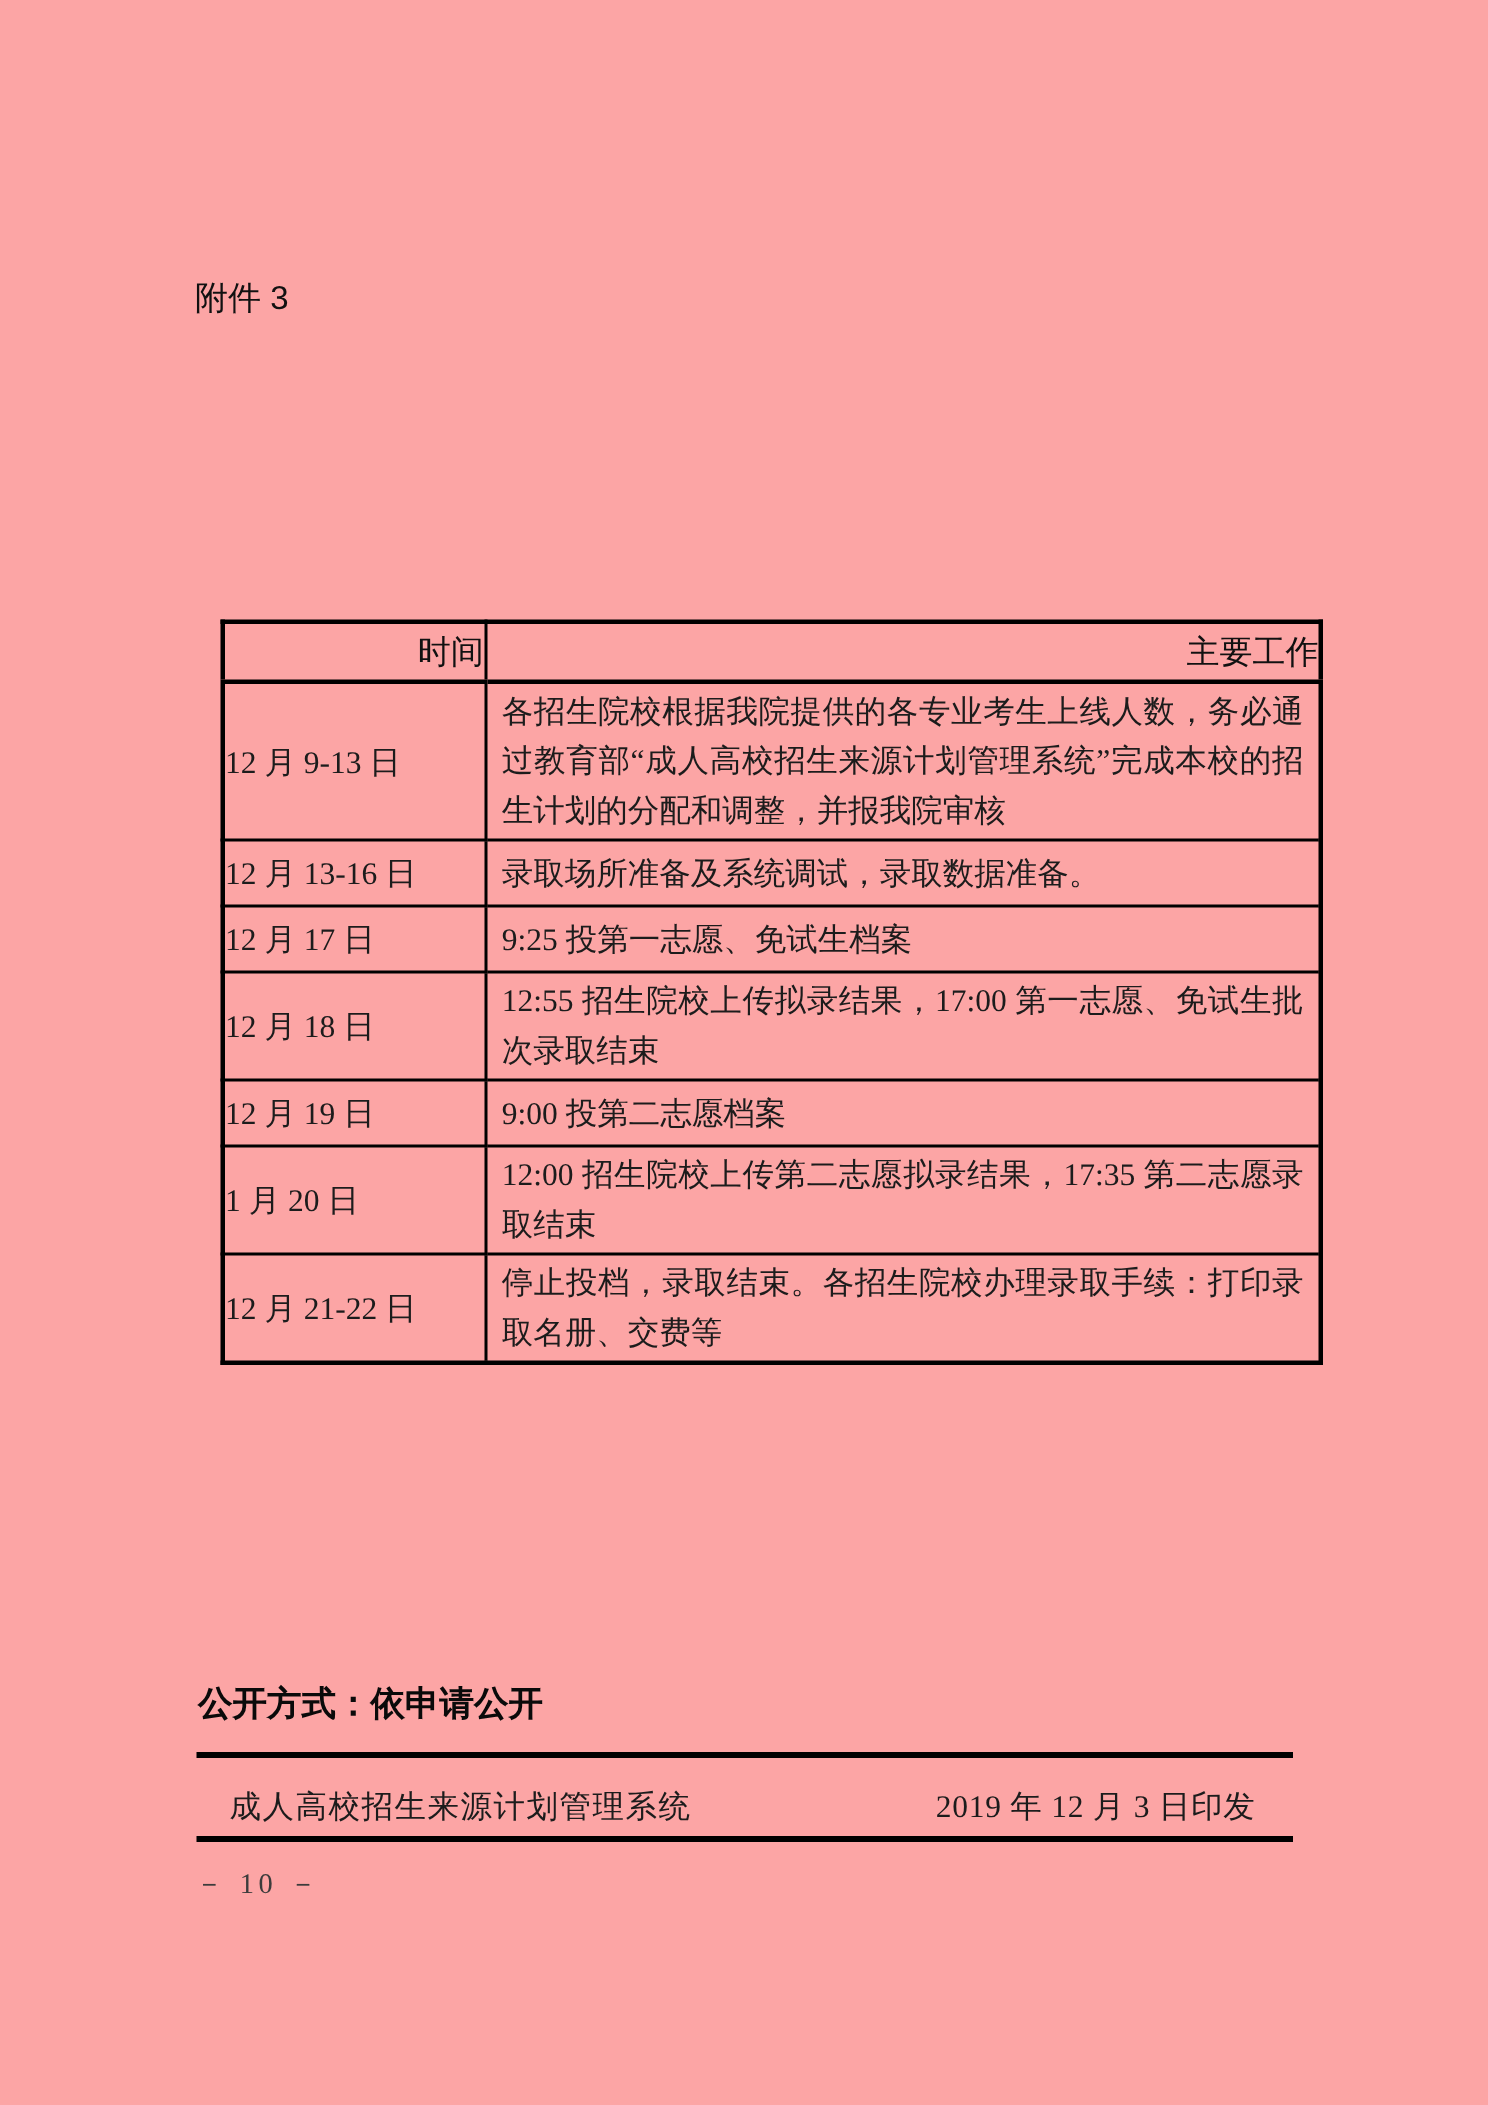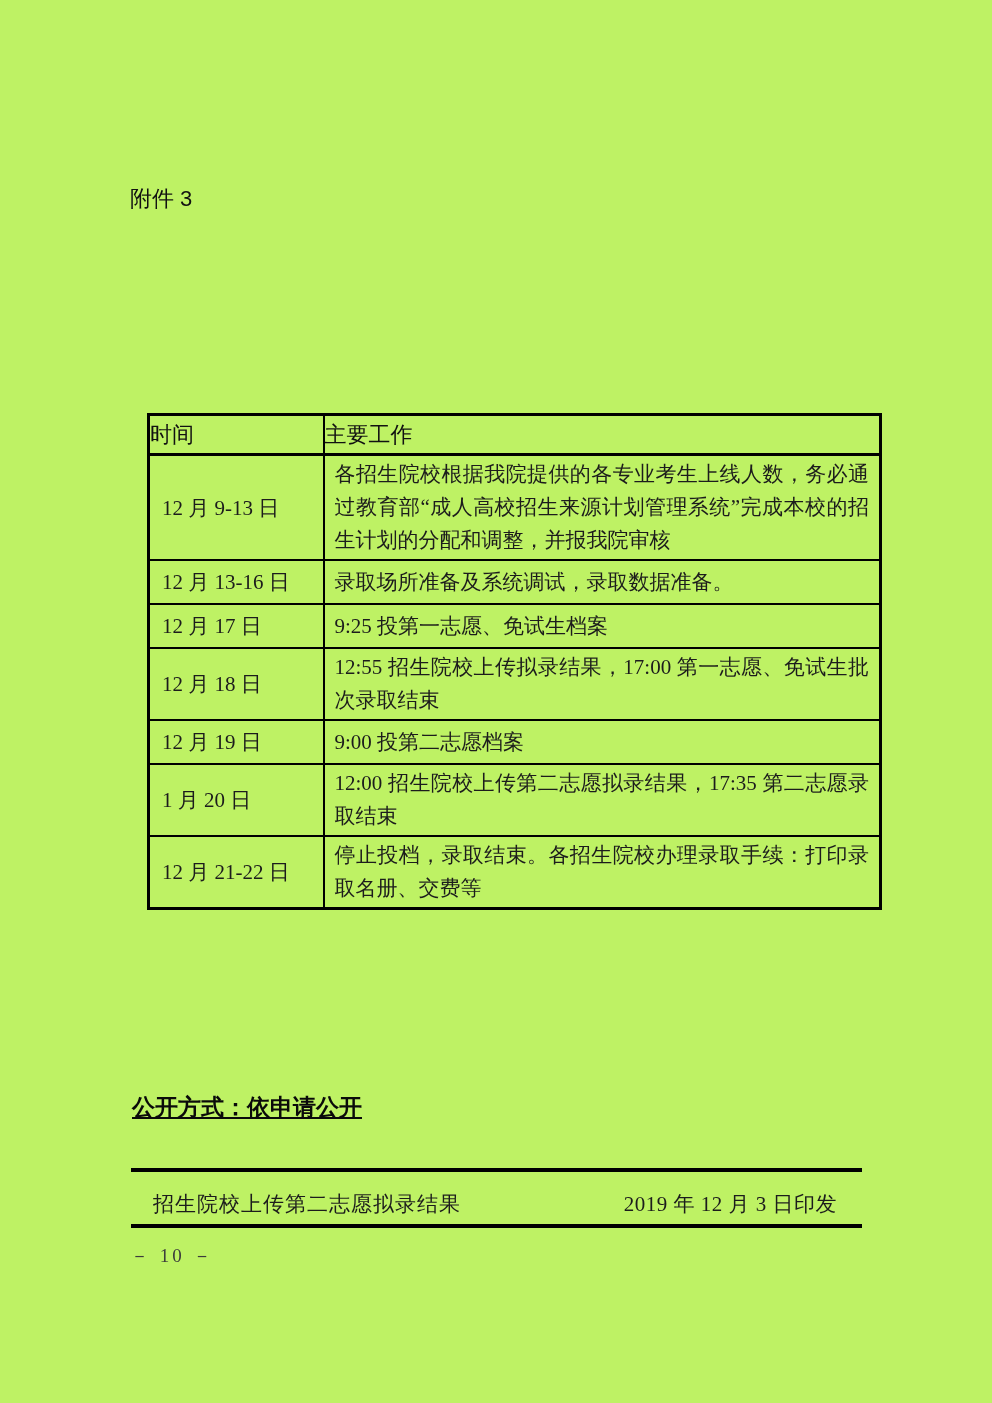--- a/index.html
+++ b/index.html
@@ -7,21 +7,21 @@
   body {
     width: 992px; height: 1403px;
     font-family: "Liberation Serif", "DejaVu Serif", serif;
     color: #000;
     position: relative;
     overflow: hidden;
   }
   .page {
     position: absolute; left: 0; top: 0;
     width: 992px; height: 1403px;
-    background: #bef264;
+    background: #fca5a5;
   }
   .attachment-label {
     position: absolute;
     left: 130px; top: 184px;
     font-family: "Liberation Sans", "DejaVu Sans", sans-serif;
     font-size: 22px;
     color: #111;
   }
   .doc-title {
     position: absolute;
@@ -44,48 +44,47 @@
   table.schedule, table.schedule th, table.schedule td {
     border: 2px solid #000;
   }
   table.schedule { border: 3px solid #000; }
   table.schedule thead th { border-bottom: 3px solid #000; }
   table.schedule th {
     height: 40px;
     font-family: "Liberation Sans", "DejaVu Sans", sans-serif;
     font-weight: normal;
     font-size: 22px;
-    text-align: left;
+    text-align: right;
     vertical-align: middle;
     color: #111;
   }
   table.schedule col.c-time { width: 175px; }
   table.schedule td {
     font-size: 21px;
     color: #1c1c1c;
     vertical-align: middle;
     height: 44px;
   }
   td.time-cell {
-    padding: 2px 6px 2px 12px;
+    padding: 2px 6px 2px 0;
     white-space: nowrap;
   }
   td.work-cell {
     padding: 2px 10px;
     line-height: 33px;
     text-align: justify;
   }
   .disclosure {
     position: absolute;
-    left: 132px; top: 1092px;
+    left: 132px; top: 1120px;
     font-family: "Liberation Sans", "DejaVu Sans", sans-serif;
     font-weight: bold;
     font-size: 23px;
     color: #0a0a0a;
-    text-decoration: underline;
   }
   .footer-rule {
     position: absolute;
     left: 131px; width: 731px;
     height: 4px;
     background: #000;
   }
   .footer-rule.top { top: 1168px; }
   .footer-rule.bottom { top: 1224px; }
   .footer-row {
@@ -164,21 +163,21 @@
       <td class="work-cell">停止投档，录取结束。各招生院校办理录取手续：打印录取名册、交费等</td>
     </tr>
   </tbody>
   </table>
 
   <div class="disclosure">公开方式：依申请公开</div>
 
   <div class="footer-rule top"></div>
 
   <div class="footer-row">
-    <span class="footer-issuer">招生院校上传第二志愿拟录结果</span>
+    <span class="footer-issuer">成人高校招生来源计划管理系统</span>
     <span class="footer-date">2019 年 12 月 3 日印发</span>
   </div>
 
   <div class="footer-rule bottom"></div>
 
   <div class="page-number">－ 10 －</div>
 
 </div>
 
 </body></html>

